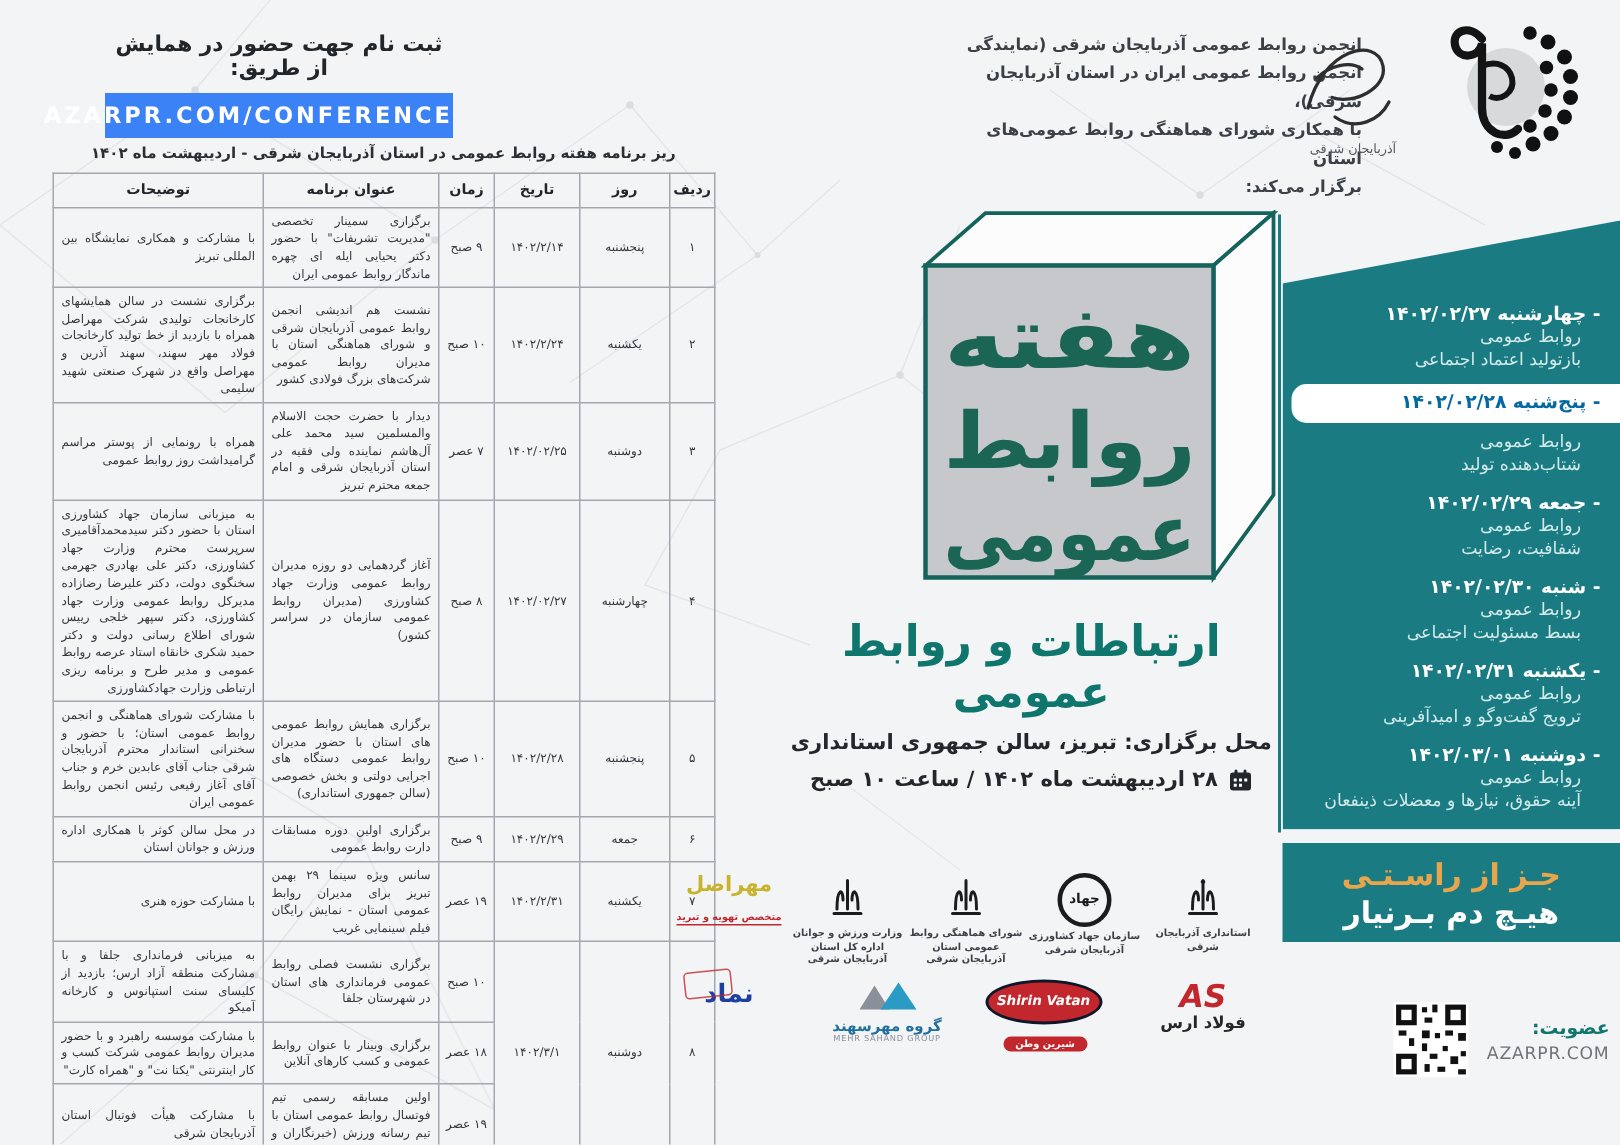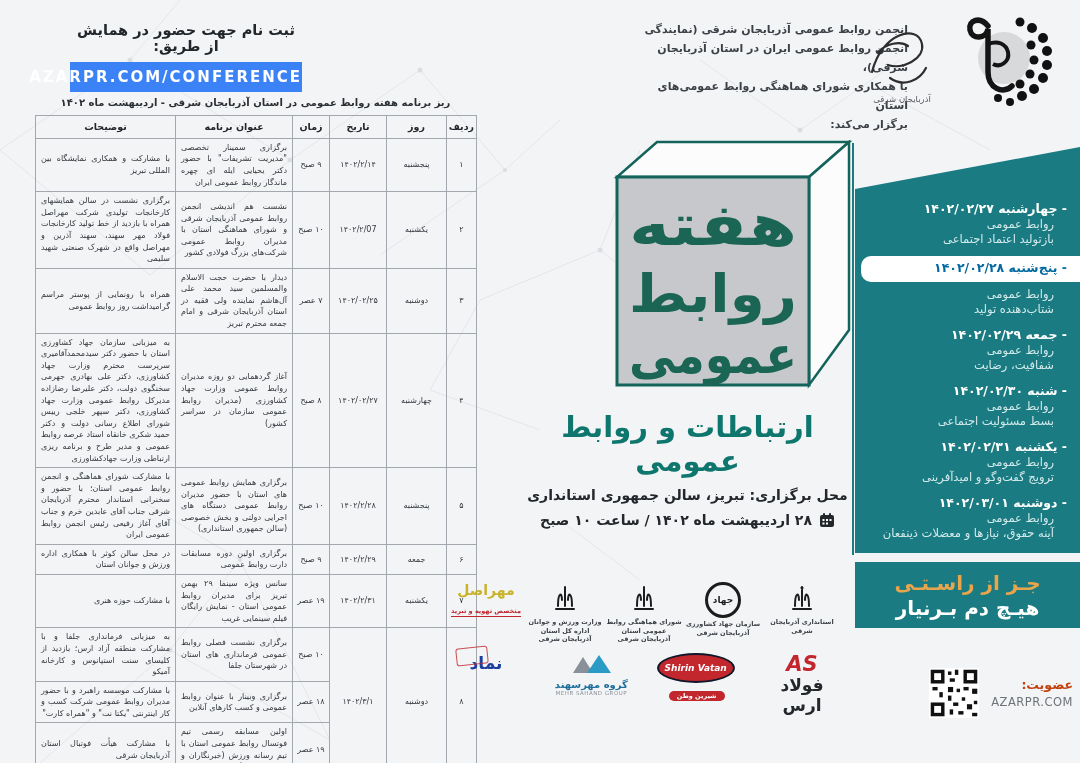--- a/index.html
+++ b/index.html
@@ -54,36 +54,36 @@
   .sb-sub{font-size:11.5px;color:#d3eaeb;line-height:15px;padding-right:13px;}
   
   .banner{left:855px;top:562px;width:225px;height:66px;background:#1a7c82;
     display:flex;flex-direction:column;justify-content:center;align-items:center;
     direction:rtl;gap:1px;}
   .bn1{color:#e9a54b;font-size:20px;font-weight:bold;}
   .bn2{color:#ffffff;font-size:20px;font-weight:bold;}
   
   .member{left:898px;top:668px;width:175px;direction:rtl;display:flex;
     align-items:center;gap:12px;}
-  .mem-label{font-size:12.5px;font-weight:bold;color:#c2410c;}
+  .mem-label{font-size:12.5px;font-weight:bold;color:#0f766e;}
   .mem-site{font-size:11.5px;color:#6e7379;letter-spacing:.5px;margin-top:3px;}
   
   .sp-row{display:flex;direction:rtl;justify-content:space-between;align-items:flex-start;}
   .sp-row1{left:448px;top:582px;width:392px;height:68px;}
   .sp-row2{left:448px;top:653px;width:392px;height:64px;}
   .sp-card{width:76px;text-align:center;direction:rtl;}
   .sp-cap{font-size:6.5px;font-weight:bold;color:#3c4147;line-height:8.5px;margin-top:2px;}
   .jahad-ring{width:30px;height:30px;border:3px solid #1c1c1c;border-radius:50%;
     margin:0 auto;display:flex;align-items:center;justify-content:center;
     font-size:9px;font-weight:bold;color:#1c1c1c;}
   .mehrasl{font-size:14px;font-weight:bold;color:#c9b32b;}
   .mehrasl-sub{font-size:6.5px;font-weight:bold;color:#c2272d;
     border-bottom:1.5px solid #c2272d;display:inline-block;padding-bottom:1px;}
   .as-badge{font-size:21px;font-weight:bold;font-style:italic;color:#c2272d;line-height:22px;}
-  .as-name{font-size:17px;font-weight:bold;color:#23272c;}
+  .as-name{font-size:11px;font-weight:bold;color:#23272c;}
   .shirin-oval{width:74px;height:26px;background:#c2272d;border:2px solid #0f172a;
     border-radius:50%;margin:0 auto;display:flex;align-items:center;justify-content:center;
     color:#fff;font-style:italic;font-weight:bold;font-size:9px;}
   .shirin-pill{display:inline-block;background:#c2272d;color:#fff;font-size:6.5px;
     font-weight:bold;border-radius:6px;padding:1px 8px;margin-top:2px;}
   .sahand-name{font-size:10px;font-weight:bold;color:#1f6f9c;}
   .sahand-sub{font-size:5.5px;color:#8a9099;letter-spacing:.5px;}
   .namad{font-size:17px;font-weight:bold;color:#1d3f9e;position:relative;display:inline-block;}
   .namad::after{content:"";position:absolute;left:-14px;top:-6px;width:30px;height:16px;
     border:1.5px solid #c2272d;border-radius:3px;transform:rotate(-6deg);opacity:.8;}
@@ -140,21 +140,21 @@
         <td rowspan="1" class="c-no">۱</td>
         <td rowspan="1" class="c-day">پنجشنبه</td>
         <td rowspan="1" class="c-date">۱۴۰۲/۲/۱۴</td>
         <td class="c-time">۹ صبح</td>
         <td class="c-title">برگزاری سمینار تخصصی "مدیریت تشریفات" با حضور دکتر یحیایی ایله ای چهره ماندگار روابط عمومی ایران</td>
         <td class="c-desc">با مشارکت و همکاری نمایشگاه بین المللی تبریز</td>
       </tr>
       <tr>
         <td rowspan="1" class="c-no">۲</td>
         <td rowspan="1" class="c-day">یکشنبه</td>
-        <td rowspan="1" class="c-date">۱۴۰۲/۲/07</td>
+        <td rowspan="1" class="c-date">۱۴۰۲/۲/۲۴</td>
         <td class="c-time">۱۰ صبح</td>
         <td class="c-title">نشست هم اندیشی انجمن روابط عمومی آذربایجان شرقی و شورای هماهنگی استان با مدیران روابط عمومی شرکت‌های بزرگ فولادی کشور</td>
         <td class="c-desc">برگزاری نشست در سالن همایشهای کارخانجات تولیدی شرکت مهراصل همراه با بازدید از خط تولید کارخانجات فولاد مهر سهند، سهند آذرین و مهراصل واقع در شهرک صنعتی شهید سلیمی</td>
       </tr>
       <tr>
         <td rowspan="1" class="c-no">۳</td>
         <td rowspan="1" class="c-day">دوشنبه</td>
         <td rowspan="1" class="c-date">۱۴۰۲/۰۲/۲۵</td>
         <td class="c-time">۷ عصر</td>
         <td class="c-title">دیدار با حضرت حجت الاسلام والمسلمین سید محمد علی آل‌هاشم نماینده ولی فقیه در استان آذربایجان شرقی و امام جمعه محترم تبریز</td>

